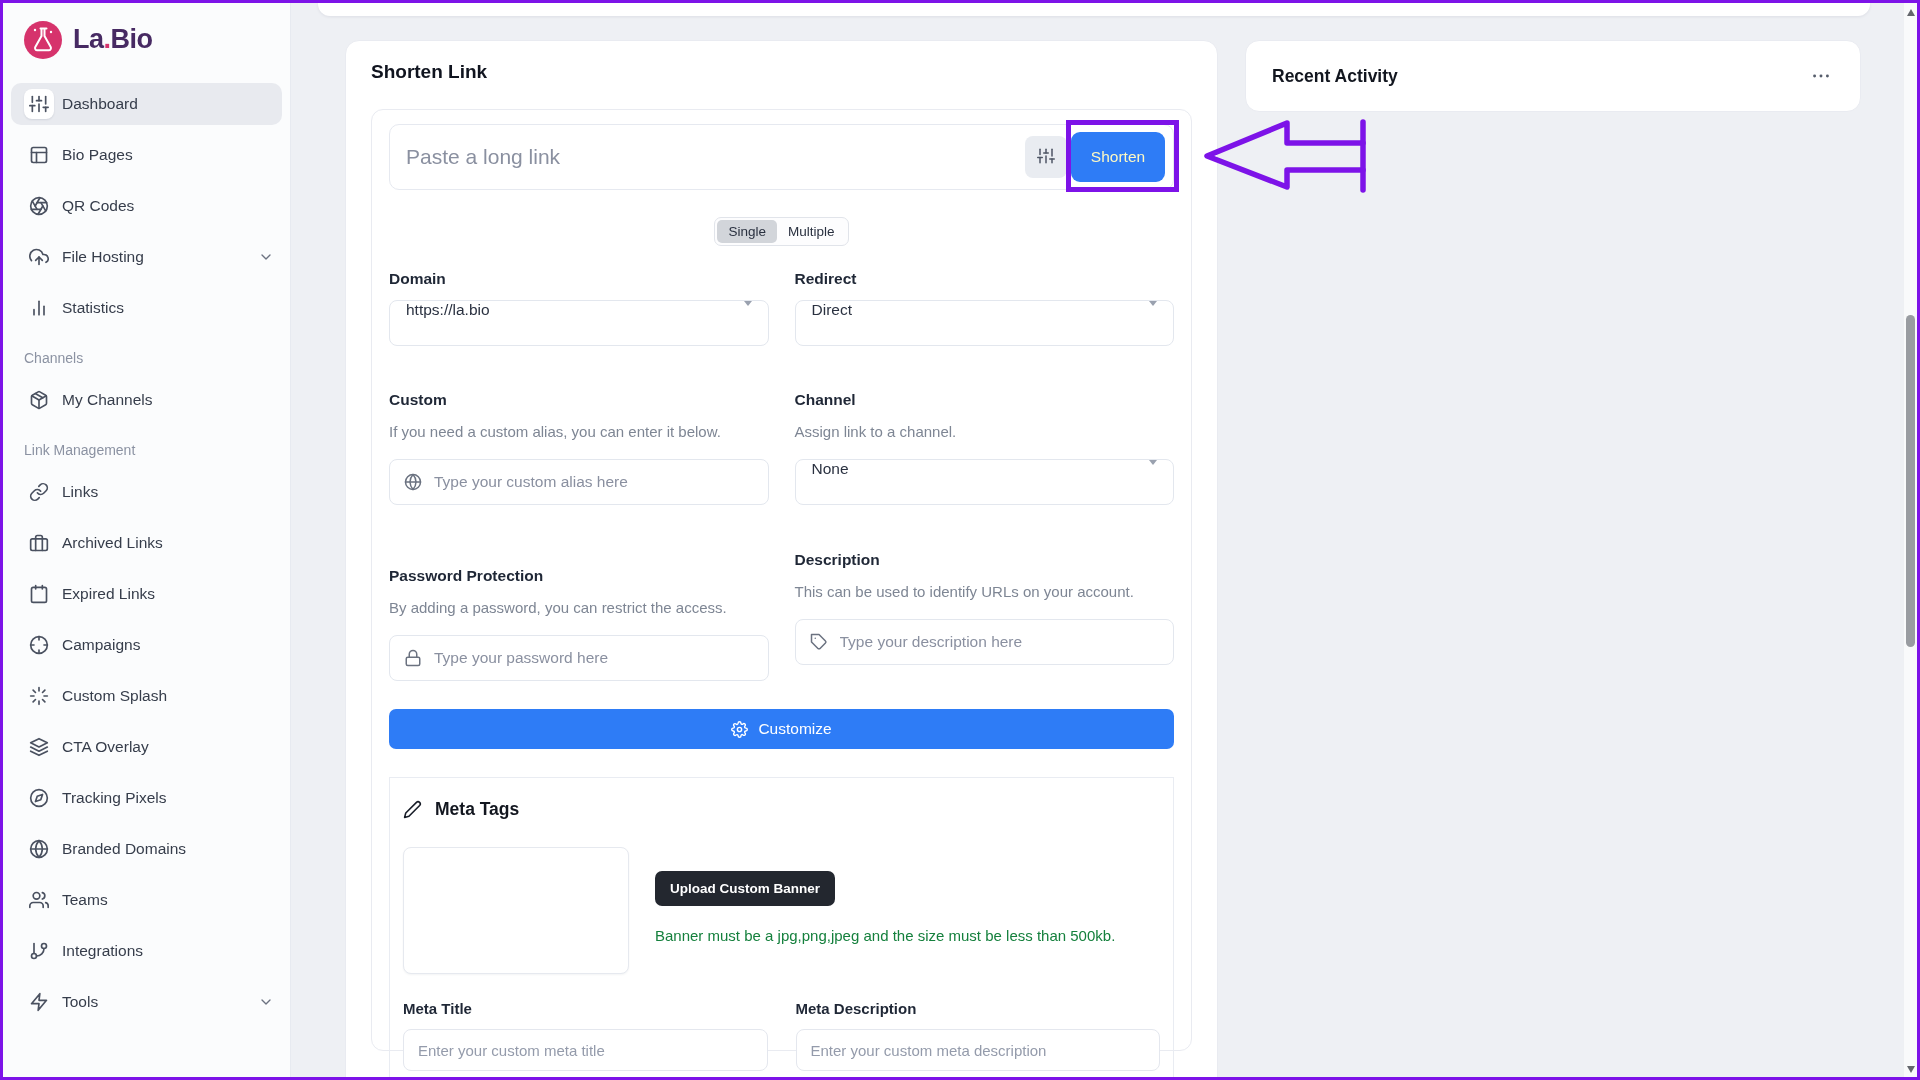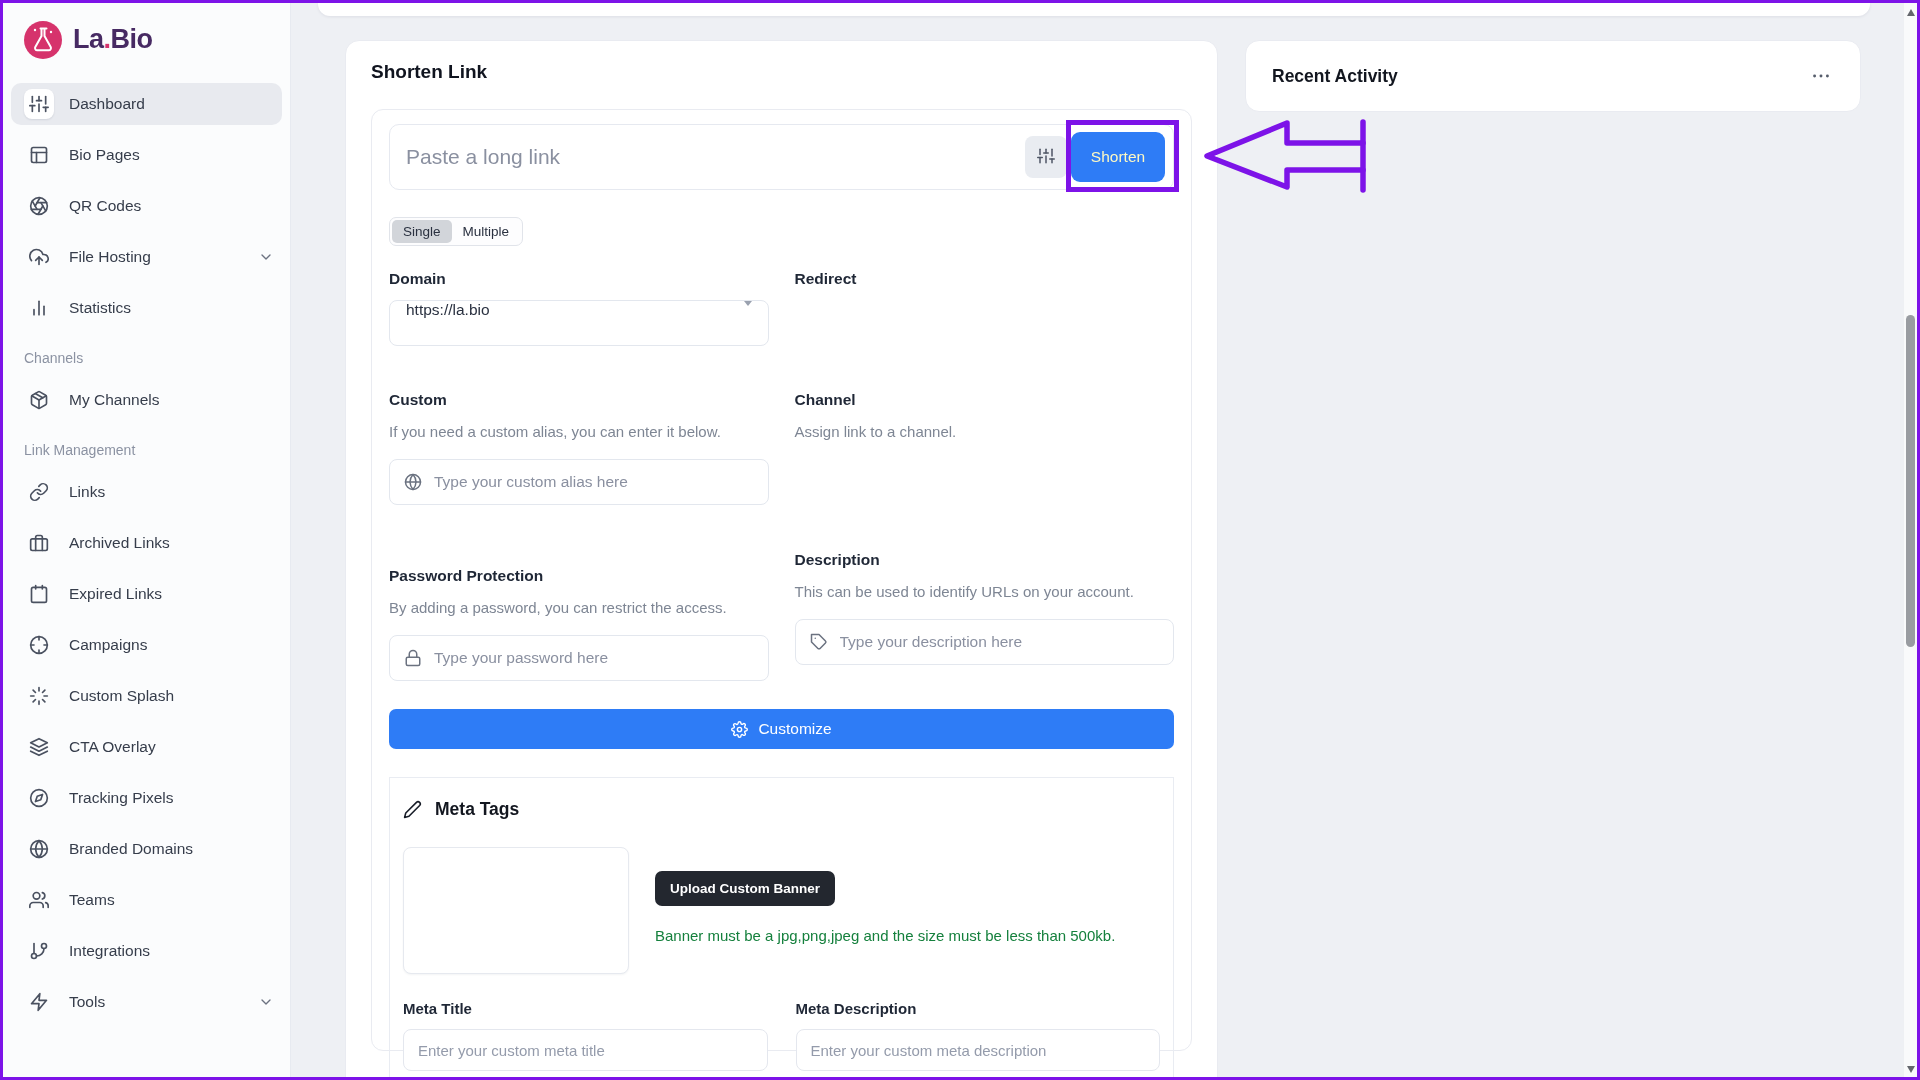--- a/index.html
+++ b/index.html
@@ -18,21 +18,21 @@
     background:#fbfcfd; border-right:1px solid #e7eaf0;
   }
   .logo-row { display:flex; align-items:center; gap:10px; padding:15px 0 0 20px; height:58px; }
   .logo-row svg { width:40px; height:40px; }
   .brand-text { font-size:27px; font-weight:800; color:#472a63; letter-spacing:-0.5px; }
   .brand-text .dot { color:#d6336c; }
   .nav { padding: 22px 8px 0 8px; }
   .nav-label { font-size:14px; color:#8b92a2; margin: 21px 0 13px 13px; }
   .nav-item {
     display:flex; align-items:center; height:42px; margin-bottom:9px;
-    border-radius:10px; padding:0 8px 1px 13px; gap:15px; cursor:pointer;
+    border-radius:10px; padding:0 8px 1px 13px; gap:8px; cursor:pointer;
   }
   .nav-item.active { background:#e8eaef; }
   .icon-tile { width:30px; height:30px; flex:0 0 30px; display:flex; align-items:center; justify-content:center; border-radius:8px; }
   .nav-item.active .icon-tile { background:#fff; box-shadow:0 1px 2px rgba(20,30,60,.10); }
   .nav-ic { width:20px; height:20px; color:#4a5160; display:block; }
   .nav-ic svg { width:100%; height:100%; display:block; }
   .nav-text { font-size:15.5px; color:#363d4b; flex:1; }
   .chev { width:16px; height:16px; color:#6b7280; }
   .chev svg { width:100%; height:100%; display:block; }
   
@@ -60,21 +60,21 @@
   .sliders-btn {
     width:42px; height:42px; background:#e9ecf1; border:none; border-radius:8px;
     display:flex; align-items:center; justify-content:center; color:#4e5564; cursor:pointer; flex:0 0 42px;
   }
   .sliders-btn svg { width:18px; height:18px; }
   .shorten-btn {
     margin-left:4px; width:94px; height:50px; background:#2e7cf6; color:#fef9c3;
     border:none; border-radius:9px; font-size:15.5px; font-family:inherit; cursor:pointer; flex:0 0 94px;
   }
   
-  .toggle-row { display:flex; justify-content:flex-start; margin-top:27px; }
+  .toggle-row { display:flex; justify-content:center; margin-top:27px; }
   .toggle { display:flex; border:1px solid #e1e4ea; background:#fdfdfe; border-radius:7px; padding:2px; font-size:13.5px; }
   .seg { padding:4px 11px; border-radius:5px; color:#2a3140; cursor:pointer; }
   .seg.active { background:#d2d5da; }
   
   .grid2 { display:grid; grid-template-columns:1fr 1fr; column-gap:26px; margin-top:24px; }
   .f-label { font-size:15.5px; font-weight:700; color:#1f2736; margin-bottom:12px; }
   .f-helper { font-size:15px; color:#7e8694; margin:14px 0 19px; }
   .select {
     height:46px; border:1px solid #e3e7ee; border-radius:8px; background:#fff;
     display:flex; justify-content:space-between; padding:0 16px;
@@ -413,20 +413,24 @@
     <div class="grid2">
       <div>
         <div class="f-label">Domain</div>
         <div class="select">
           <span>https://la.bio</span>
           <span class="caret"></span>
         </div>
       </div>
       <div>
         <div class="f-label">Redirect</div>
+        <div class="select">
+          <span>Direct</span>
+          <span class="caret"></span>
+        </div>
       </div>
     </div>
 
     <div class="grid2">
       <div>
         <div class="f-label" style="margin-top:21px">Custom</div>
         <div class="f-helper">If you need a custom alias, you can enter it below.</div>
         <div class="icon-input">
           <span class="f-ic">
               <svg viewBox="0 0 24 24" fill="none" stroke="currentColor" stroke-width="2" stroke-linecap="round" stroke-linejoin="round">
@@ -434,20 +438,24 @@
                 <line x1="2" y1="12" x2="22" y2="12"></line>
                 <path d="M12 2a15.3 15.3 0 0 1 4 10 15.3 15.3 0 0 1-4 10 15.3 15.3 0 0 1-4-10 15.3 15.3 0 0 1 4-10z"></path>
               </svg>
             </span>
           <input type="text" placeholder="Type your custom alias here" style="">
         </div>
       </div>
       <div>
         <div class="f-label" style="margin-top:21px">Channel</div>
         <div class="f-helper">Assign link to a channel.</div>
+        <div class="select">
+          <span>None</span>
+          <span class="caret"></span>
+        </div>
       </div>
     </div>
 
     <div class="grid2">
       <div>
         <div class="f-label" style="margin-top:38px">Password Protection</div>
         <div class="f-helper">By adding a password, you can restrict the access.</div>
         <div class="icon-input">
           <span class="f-ic">
               <svg viewBox="0 0 24 24" fill="none" stroke="currentColor" stroke-width="2" stroke-linecap="round" stroke-linejoin="round">

